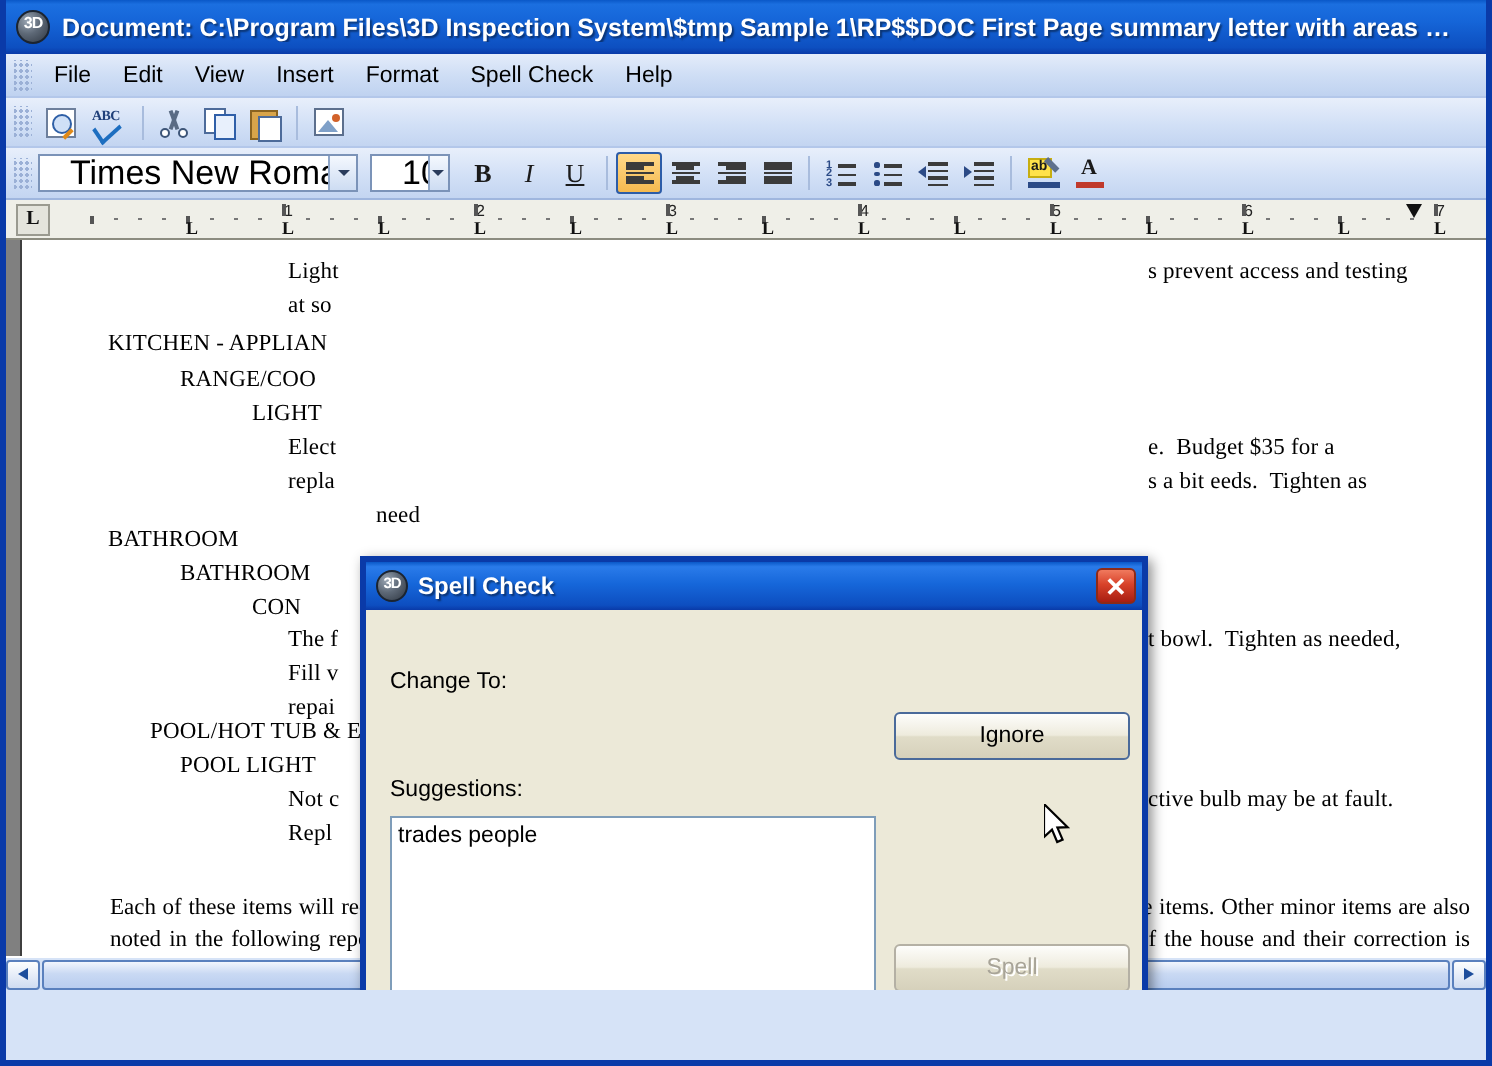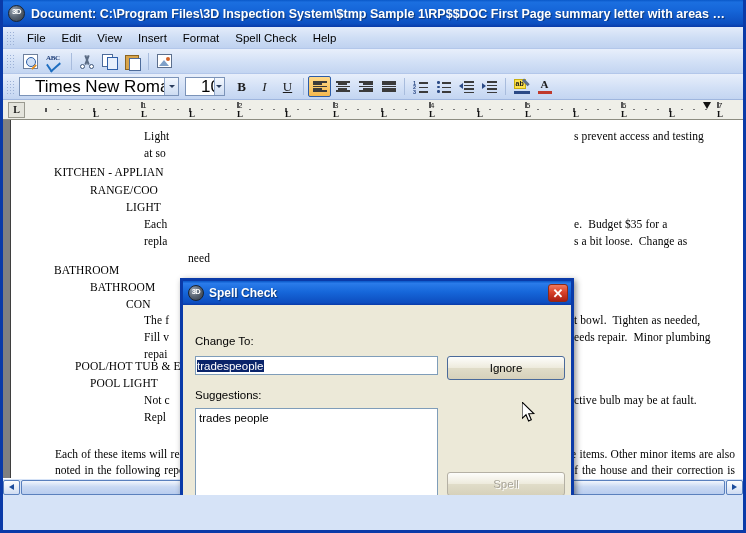--- a/index.html
+++ b/index.html
@@ -790,55 +790,51 @@
   </div>
 
   <div id="doc-area">
     <div id="page">
         <div class="doc-line" style="left: 133px; top: 291px;">Repl</div>
         <div class="doc-line" style="left: 563px; top: 274px;">ctive bulb may be at fault.</div>
         <div class="doc-line" style="left: 133px; top: 274px;">Not c</div>
         <div class="doc-line" style="left: 79px; top: 257px;">POOL LIGHT</div>
         <div class="doc-line" style="left: 43px; top: 240px; margin-left: 21px;">POOL/HOT TUB &amp; E</div>
         <div class="doc-line" style="left: 133px; top: 228px;">repai</div>
-        <div class="doc-line" style="left: 563px; top: 211px;">eeds repair.  Minor plumbing</div>
         <div class="doc-line" style="left: 133px; top: 211px;">Fill v</div>
         <div class="doc-line" style="left: 563px; top: 194px;">t bowl.  Tighten as needed,</div>
         <div class="doc-line" style="left: 133px; top: 194px;">The f</div>
         <div class="doc-line" style="left: 115px; top: 178px;">CON</div>
         <div class="doc-line" style="left: 79px; top: 161px;">BATHROOM</div>
         <div class="doc-line" style="left: 43px; top: 144px;">BATHROOM</div>
         <div class="doc-line" style="left: 133px; top: 132px; padding-left: 44px;">need</div>
-        <div class="doc-line" style="left: 563px; top: 115px;">s a bit loose.  Change as</div>
+        <div class="doc-line" style="left: 563px; top: 115px;">s a bit eeds.  Tighten as</div>
         <div class="doc-line" style="left: 133px; top: 115px;">repla</div>
         <div class="doc-line" style="left: 563px; top: 98px;">e.  Budget $35 for a</div>
-        <div class="doc-line" style="left: 133px; top: 98px;">Each</div>
+        <div class="doc-line" style="left: 133px; top: 98px;">Elect</div>
         <div class="doc-line" style="left: 115px; top: 81px;">LIGHT</div>
         <div class="doc-line" style="left: 79px; top: 64px;">RANGE/COO</div>
         <div class="doc-line" style="left: 43px; top: 46px;">KITCHEN - APPLIAN</div>
         <div class="doc-line" style="left: 133px; top: 27px;">at so</div>
         <div class="doc-line" style="left: 563px; top: 10px;">s prevent access and testing</div>
         <div class="doc-line" style="left: 133px; top: 10px;">Light</div>
 
       <div id="bottom-para">Each of these items will require further evaluation and repair. You should obtain competitive estimates for these items.  Other minor items are also noted in the following report and should receive eventual attention, but none of them affect the habitability of the house and their correction is typically considered the responsibility of the purchaser.  The</div>
     </div>
 
     <div id="spell-dialog">
       <div id="dlg-title">
         <div id="dlg-icon">
           <span>3D</span>
         </div>
         <div id="dlg-title-text">Spell Check</div>
         <div id="dlg-close">✕</div>
       </div>
       <div id="dlg-body">
         <div class="dlg-label" style="left:12px;top:30px;">Change To:</div>
-        <div id="change-to-input">
-          <span class="sel">tradespeople</span>
-        </div>
         <div class="dlg-label" style="left:12px;top:84px;">Suggestions:</div>
         <div id="suggestions-list">
           <div class="sugg-item">trades people</div>
         </div>
 
         <div class="dlg-btn" style="top:51px;">Ignore</div>
         <div class="dlg-btn disabled" style="top:167px;">Spell</div>
 
       </div>
     </div>

